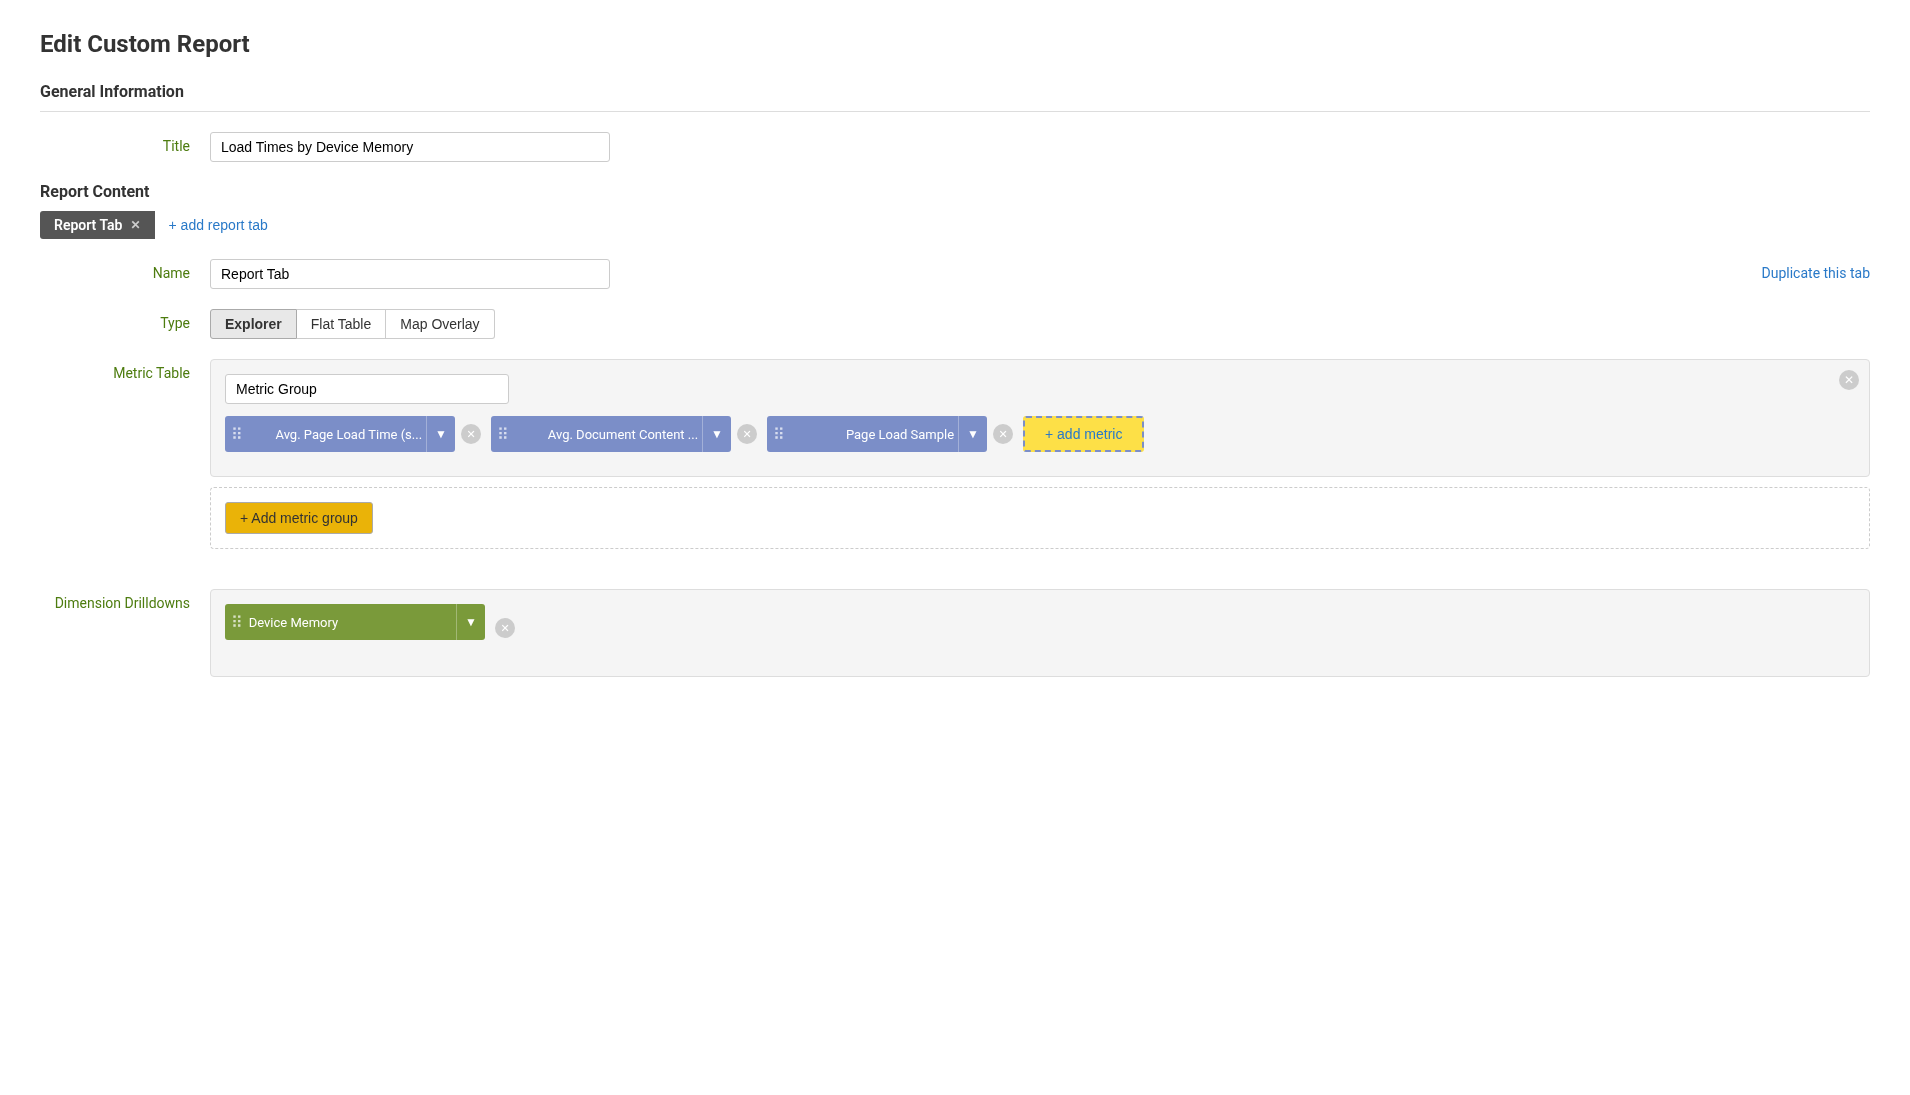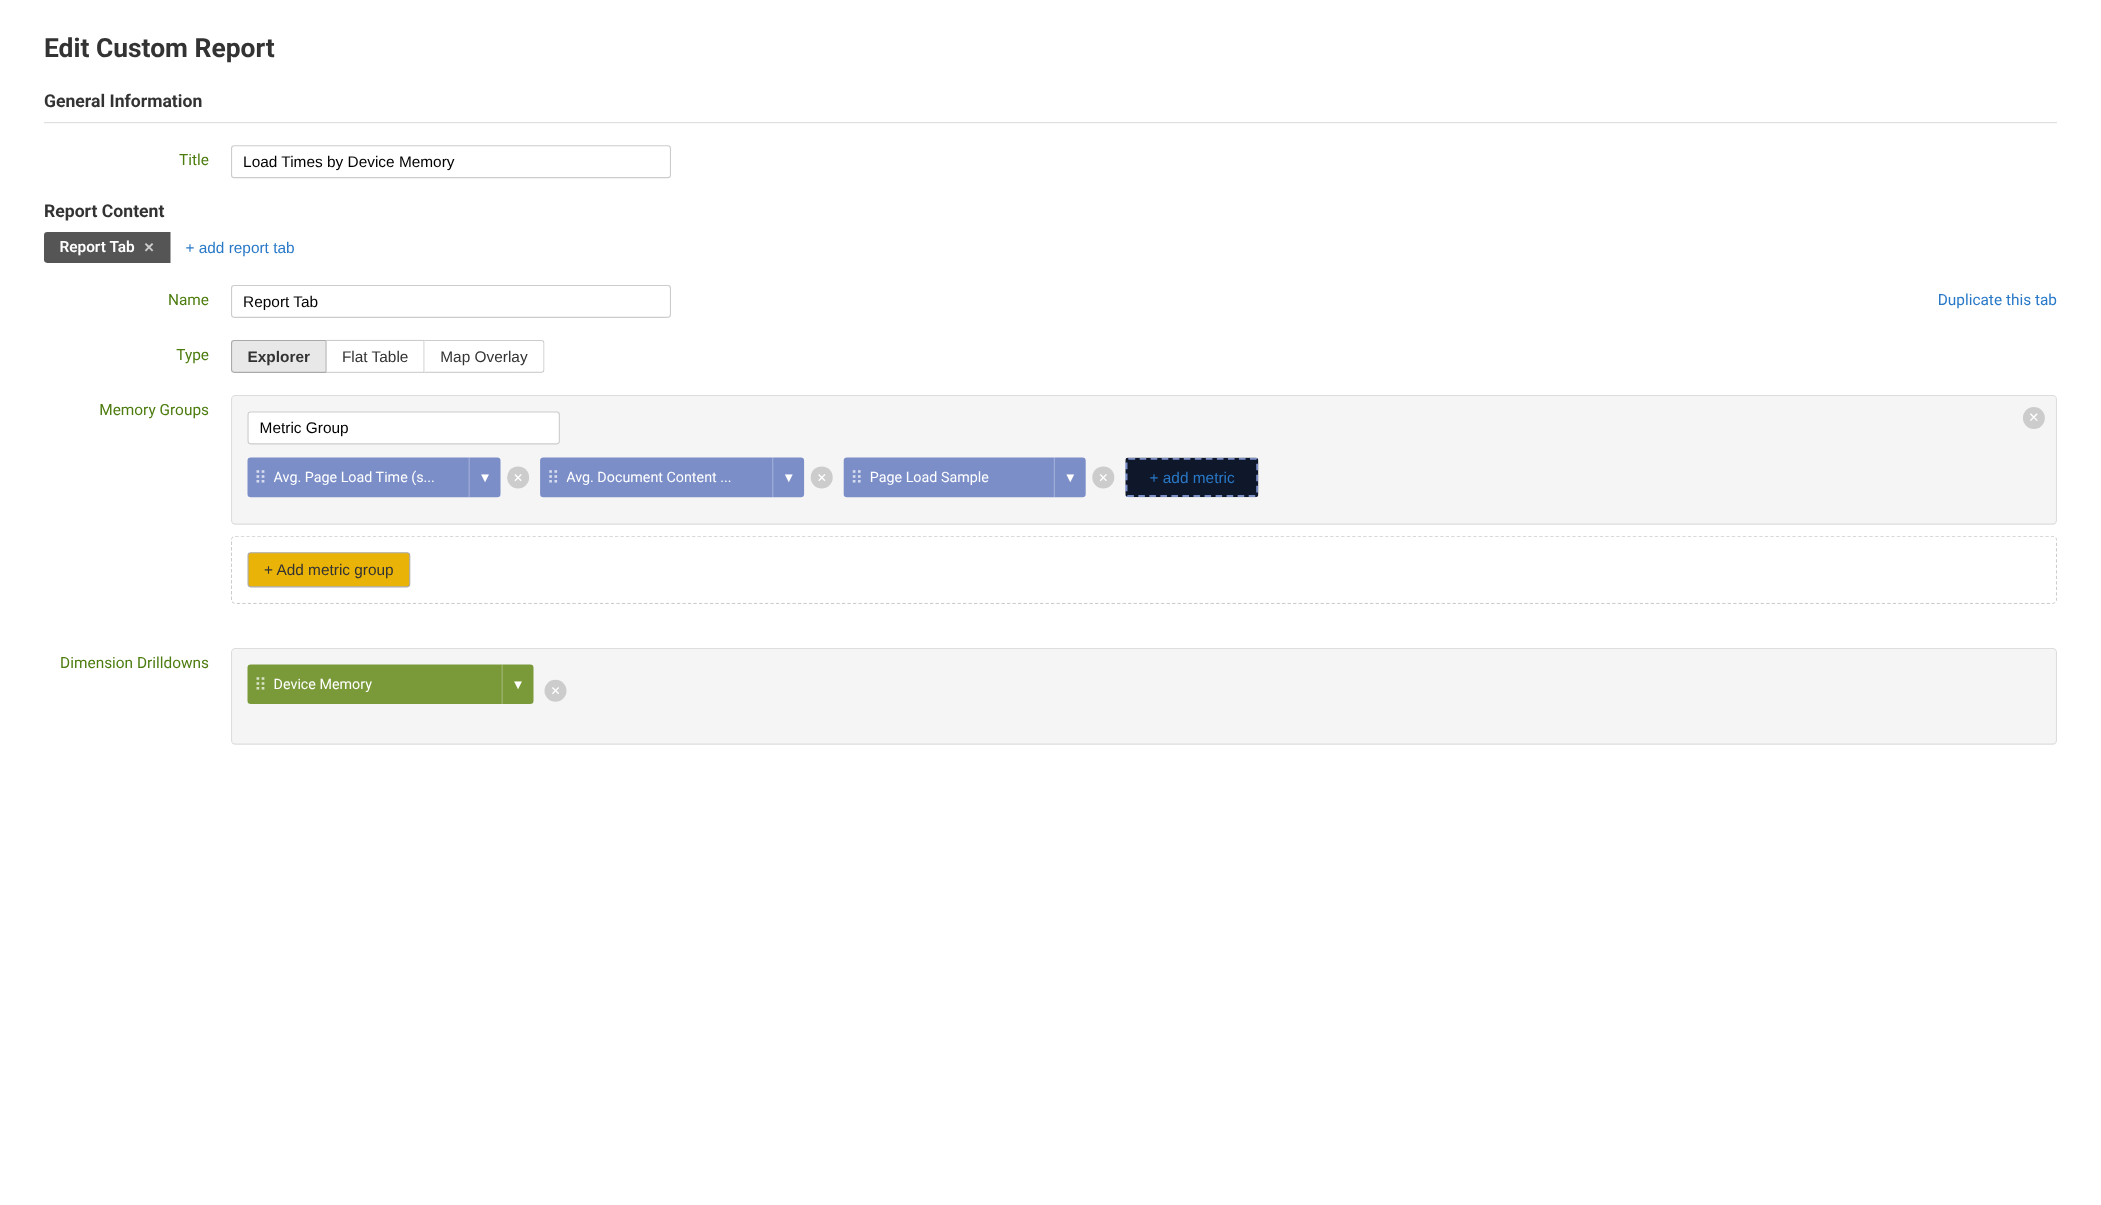--- a/index.html
+++ b/index.html
@@ -176,20 +176,21 @@
       font-size: 16px;
       cursor: grab;
     }
     .metric-chip .chip-label {
       flex: 1;
       padding: 0 4px 0 0;
       white-space: nowrap;
       overflow: hidden;
       text-overflow: ellipsis;
       max-width: 200px;
+      text-align: right;
     }
     .metric-chip .chip-arrow {
       padding: 0 8px;
       border-left: 1px solid rgba(255,255,255,0.3);
       height: 100%;
       display: flex;
       align-items: center;
       cursor: pointer;
       font-size: 12px;
     }
@@ -201,21 +202,21 @@
       color: #fff;
       display: flex;
       align-items: center;
       justify-content: center;
       font-size: 11px;
       cursor: pointer;
       flex-shrink: 0;
     }
     .add-metric-btn {
       border: 2px dashed #7b8ec8;
-      background: #0f172a;
+      background: #fde047;
       color: #2979c8;
       border-radius: 3px;
       padding: 6px 20px;
       font-size: 14px;
       cursor: pointer;
       height: 36px;
       display: flex;
       align-items: center;
     }
     
@@ -338,21 +339,21 @@
   <div class="form-control">
     <div class="type-buttons">
       <button class="type-btn active">Explorer</button>
       <button class="type-btn">Flat Table</button>
       <button class="type-btn">Map Overlay</button>
     </div>
   </div>
 </div>
 
 <div class="form-row">
-  <div class="form-label">Memory Groups</div>
+  <div class="form-label">Metric Table</div>
   <div class="form-control">
 
     <div class="metric-groups-area">
       <div class="metric-group-close">✕</div>
       <div class="metric-group-name">
         <input type="text" value="Metric Group" style="">
       </div>
       <div class="metrics-row">
 
         <div style="display:flex;align-items:center;gap:6px;">

